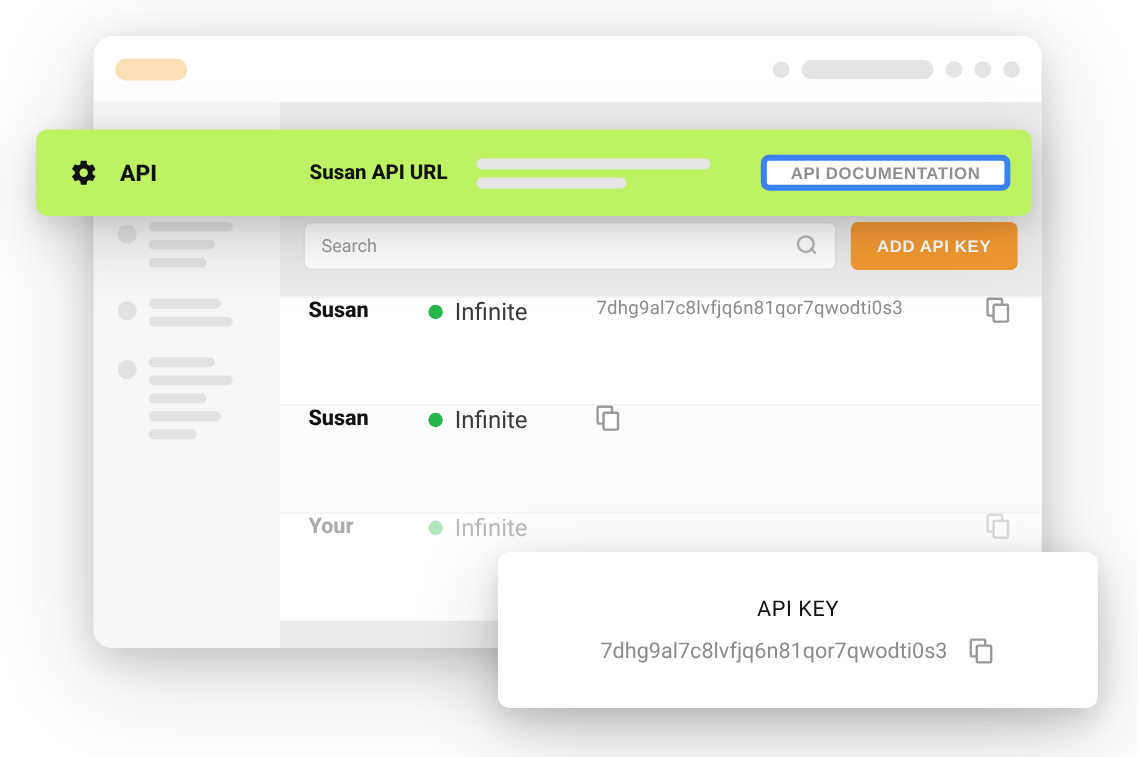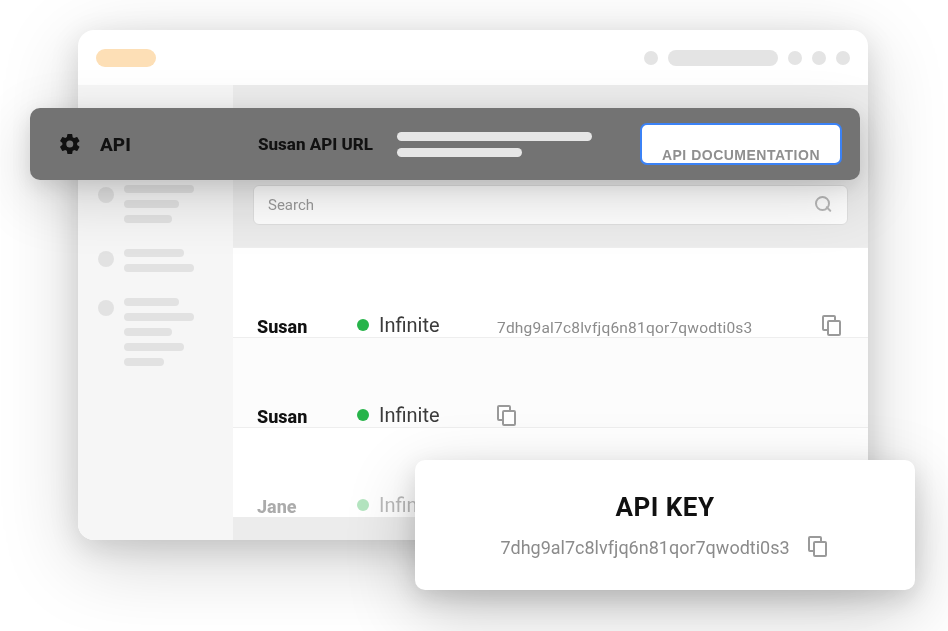--- a/index.html
+++ b/index.html
@@ -89,21 +89,21 @@
     border: none;
     border-radius: 6px;
     display: flex;
     align-items: center;
   }
   .list {
     background: #fbfbfb;
   }
   .row {
     display: flex;
-    align-items: flex-end;
+    align-items: flex-start;
     height: 90px;
     border-top: 1px solid #eee;
     padding: 0 24px 0 24px;
     gap: 0;
     background: #fff;
   }
   .row:nth-child(even){ background:#fcfcfc; }
   .row .name {
     width: 100px;
     font-weight: 800;
@@ -144,21 +144,21 @@
   .copy-ic .r1 { width: 14px; height: 16px; left: 0; top: 0; }
   .copy-ic .r2 { width: 14px; height: 16px; left: 5px; top: 5px; }
 
   
   .api-bar {
     position: absolute;
     top: 108px;
     left: 30px;
     width: 830px;
     height: 72px;
-    background: #737373;
+    background: #bef264;
     border-radius: 10px;
     box-shadow: 0 18px 60px rgba(0,0,0,0.16), 0 6px 20px rgba(0,0,0,0.10);
     display: flex;
     align-items: center;
     padding: 0 18px 0 28px;
     gap: 18px;
   }
   .gear-ic svg { display: block; }
   .api-title {
     font-weight: 800;
@@ -169,52 +169,52 @@
   .api-url-label {
     font-weight: 800;
     font-size: 17px;
     color: #111;
     margin-right: 6px;
   }
   .url-skel { display: flex; flex-direction: column; gap: 7px; flex: 1; }
   .url-skel .ln { height: 9px; border-radius: 5px; background: #e6e6e6; }
   .url-skel .ln.a{width:195px}.url-skel .ln.b{width:125px}
   .btn-doc {
-    height: 42px;
+    height: 30px;
     padding: 0 20px;
-    border: 2px solid #3b82f6;
+    border: 5px solid #3b82f6;
     border-radius: 7px;
     background: #fff;
     color: #8f8f8f;
     font-weight: 800;
     font-size: 14px;
     letter-spacing: 0.5px;
-    display: flex; align-items: flex-end;
+    display: flex; align-items: center;
   }
 
   
   .key-card {
     position: absolute;
     left: 415px;
     top: 460px;
     width: 500px;
     height: 130px;
     background: #fff;
     border-radius: 10px;
     box-shadow: 0 22px 70px rgba(0,0,0,0.20), 0 8px 24px rgba(0,0,0,0.12);
     display: flex;
     flex-direction: column;
     align-items: center;
     justify-content: center;
     gap: 14px;
     padding: 0 26px;
   }
   .key-card .kc-title {
-    font-weight: 700;
-    font-size: 26px;
+    font-weight: 400;
+    font-size: 18px;
     letter-spacing: 0.5px;
     color: #111;
     text-align: center;
   }
   .key-card .kc-row {
     display: flex;
     align-items: center;
     gap: 18px;
     width: 100%;
     justify-content: center;
@@ -278,20 +278,23 @@
             <div class="sb-line w40"></div>
         </div>
       </div>
     </div>
     <div class="main-area">
       <div class="search-row">
         <div class="search-box">
           <span class="ph">Search</span>
           <span class="search-ic"></span>
         </div>
+        <button class="btn-add">
+          <span>ADD API KEY</span>
+        </button>
       </div>
       <div class="list">
         <div class="row">
           <div class="name">Susan</div>
           <div class="status">
             <span class="status-dot"></span>
             <span class="status-text">Infinite</span>
           </div>
           <div class="key">7dhg9al7c8lvfjq6n81qor7qwodti0s3</div>
           <div class="copy-ic">
@@ -304,21 +307,21 @@
           <div class="status">
             <span class="status-dot"></span>
             <span class="status-text">Infinite</span>
           </div>
           <div class="copy-ic">
               <div class="r1"></div>
               <div class="r2"></div>
             </div>
         </div>
         <div class="row faded">
-          <div class="name">Jane</div>
+          <div class="name">Your</div>
           <div class="status">
             <span class="status-dot"></span>
             <span class="status-text">Infinite</span>
           </div>
           <div class="key"></div>
           <div class="copy-ic" style="opacity:.35">
               <div class="r1"></div>
               <div class="r2"></div>
             </div>
         </div>

